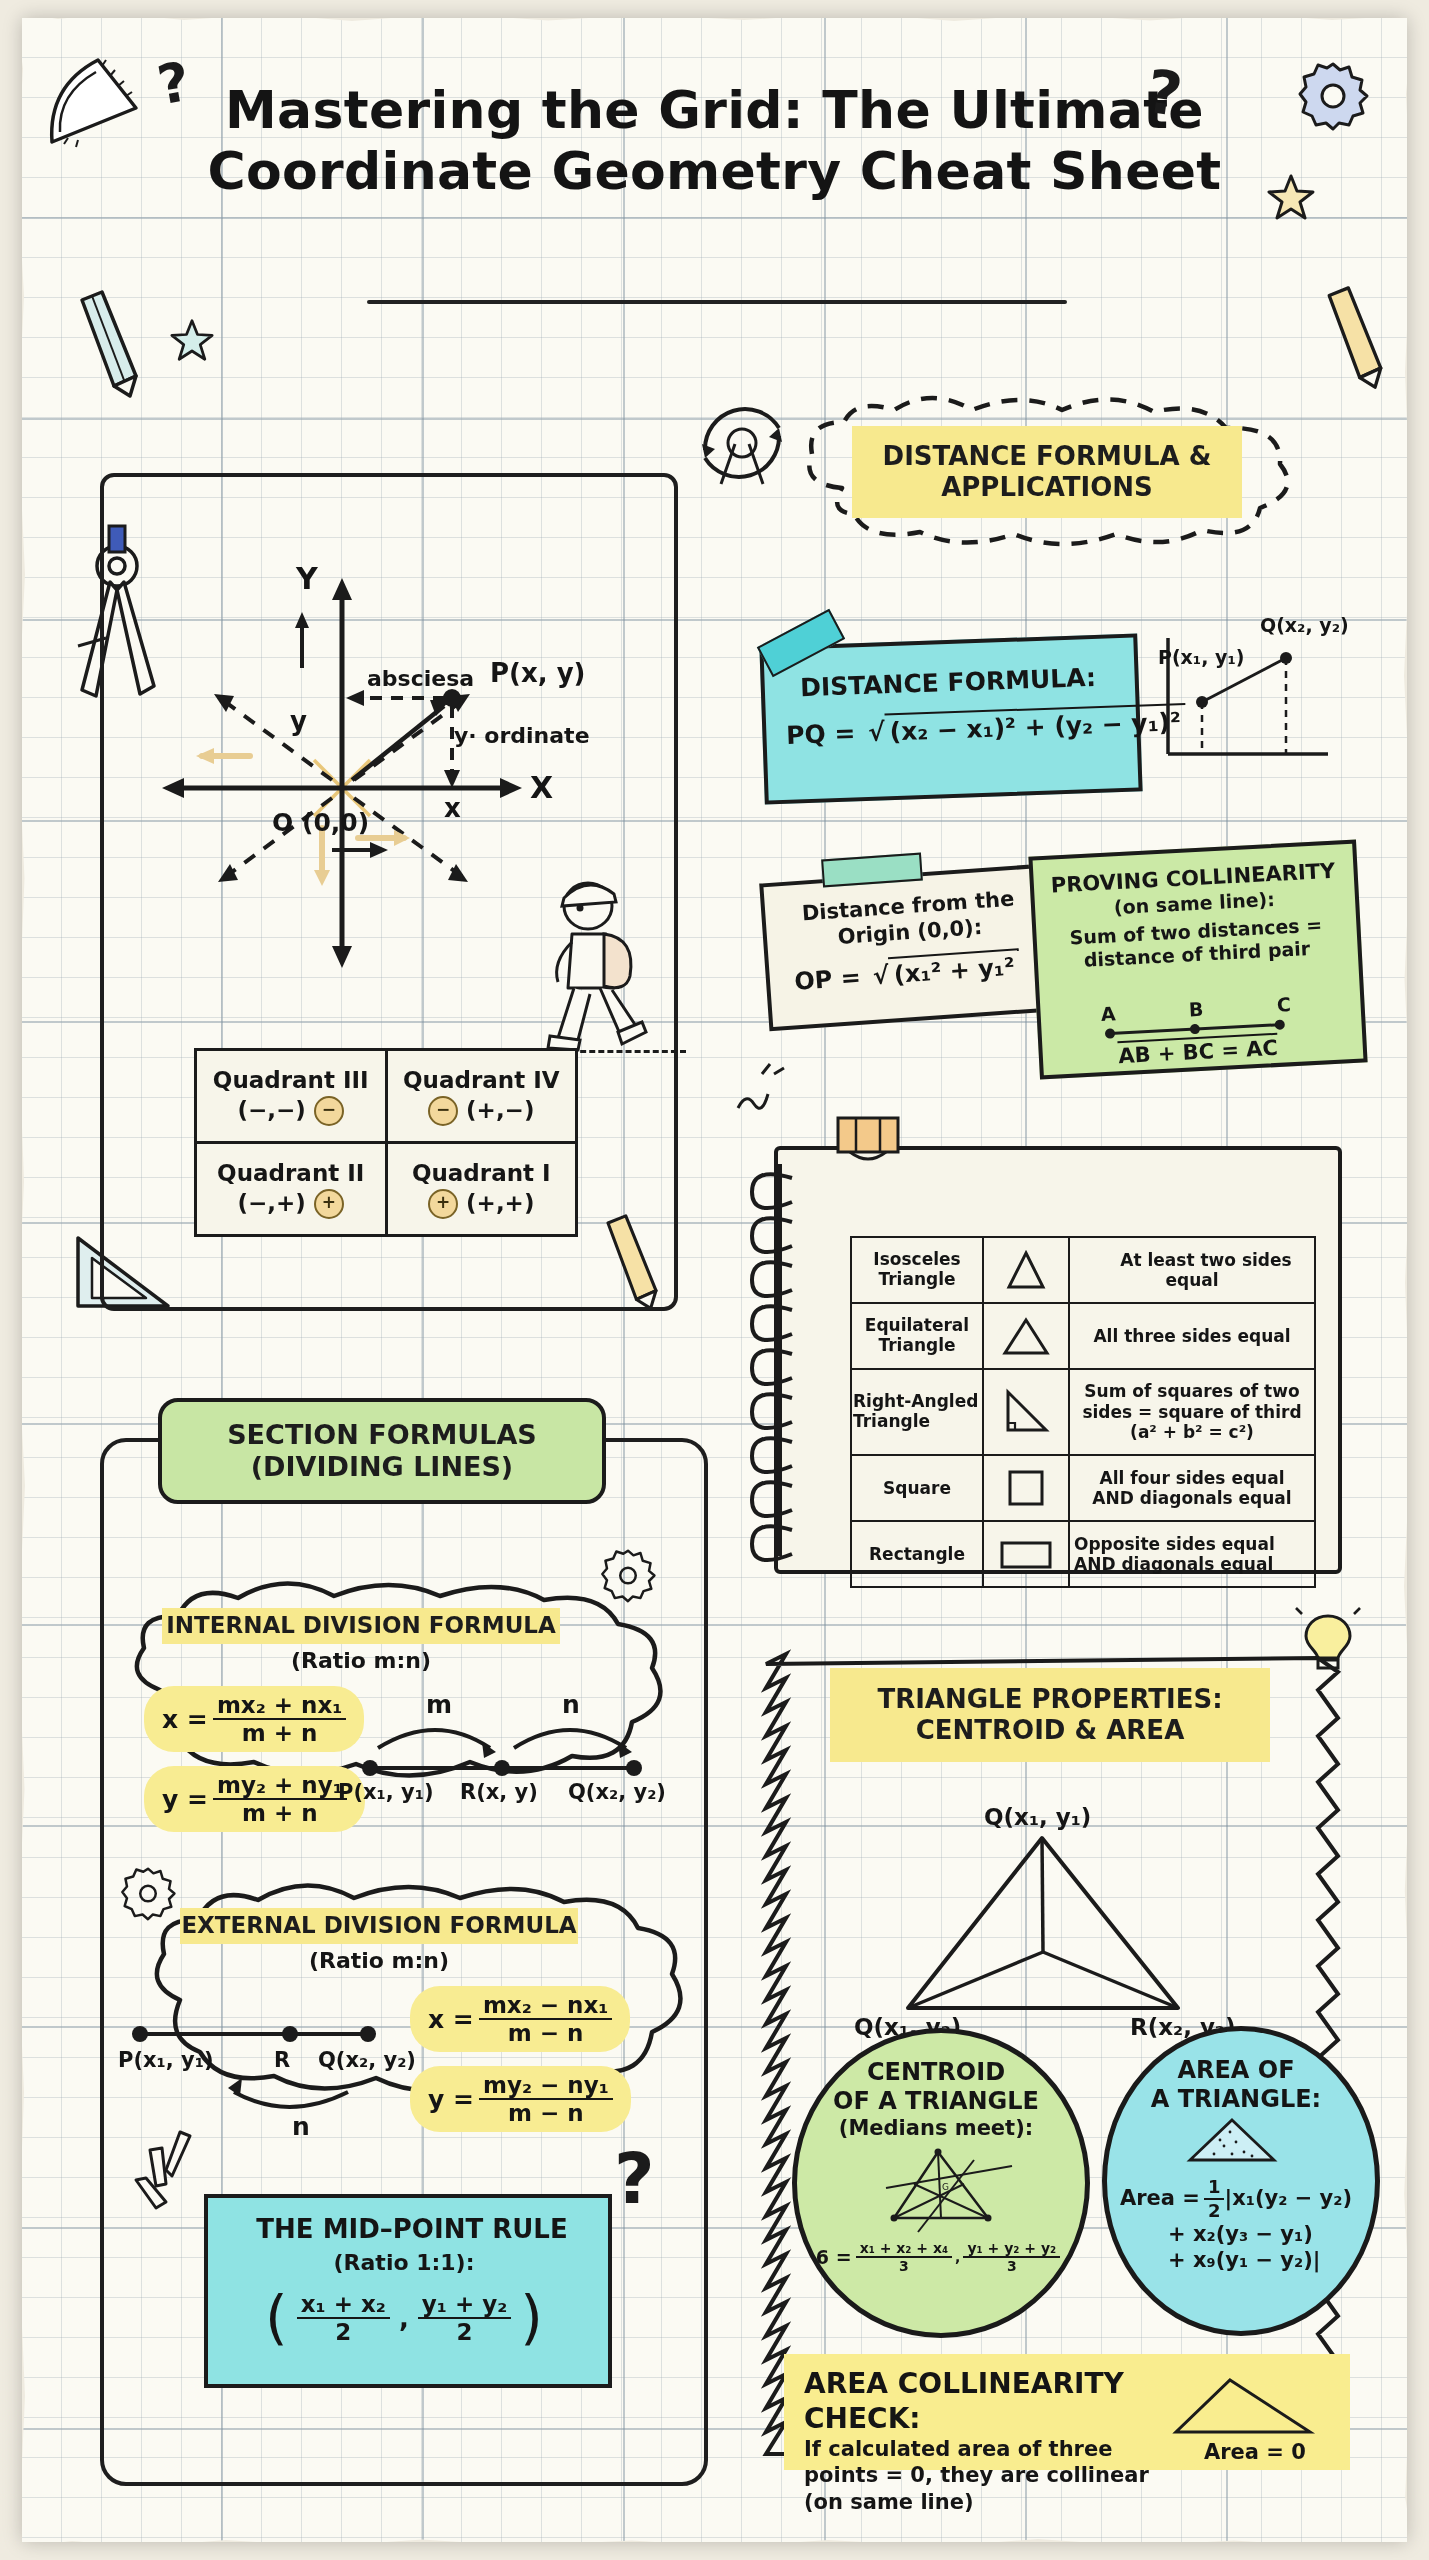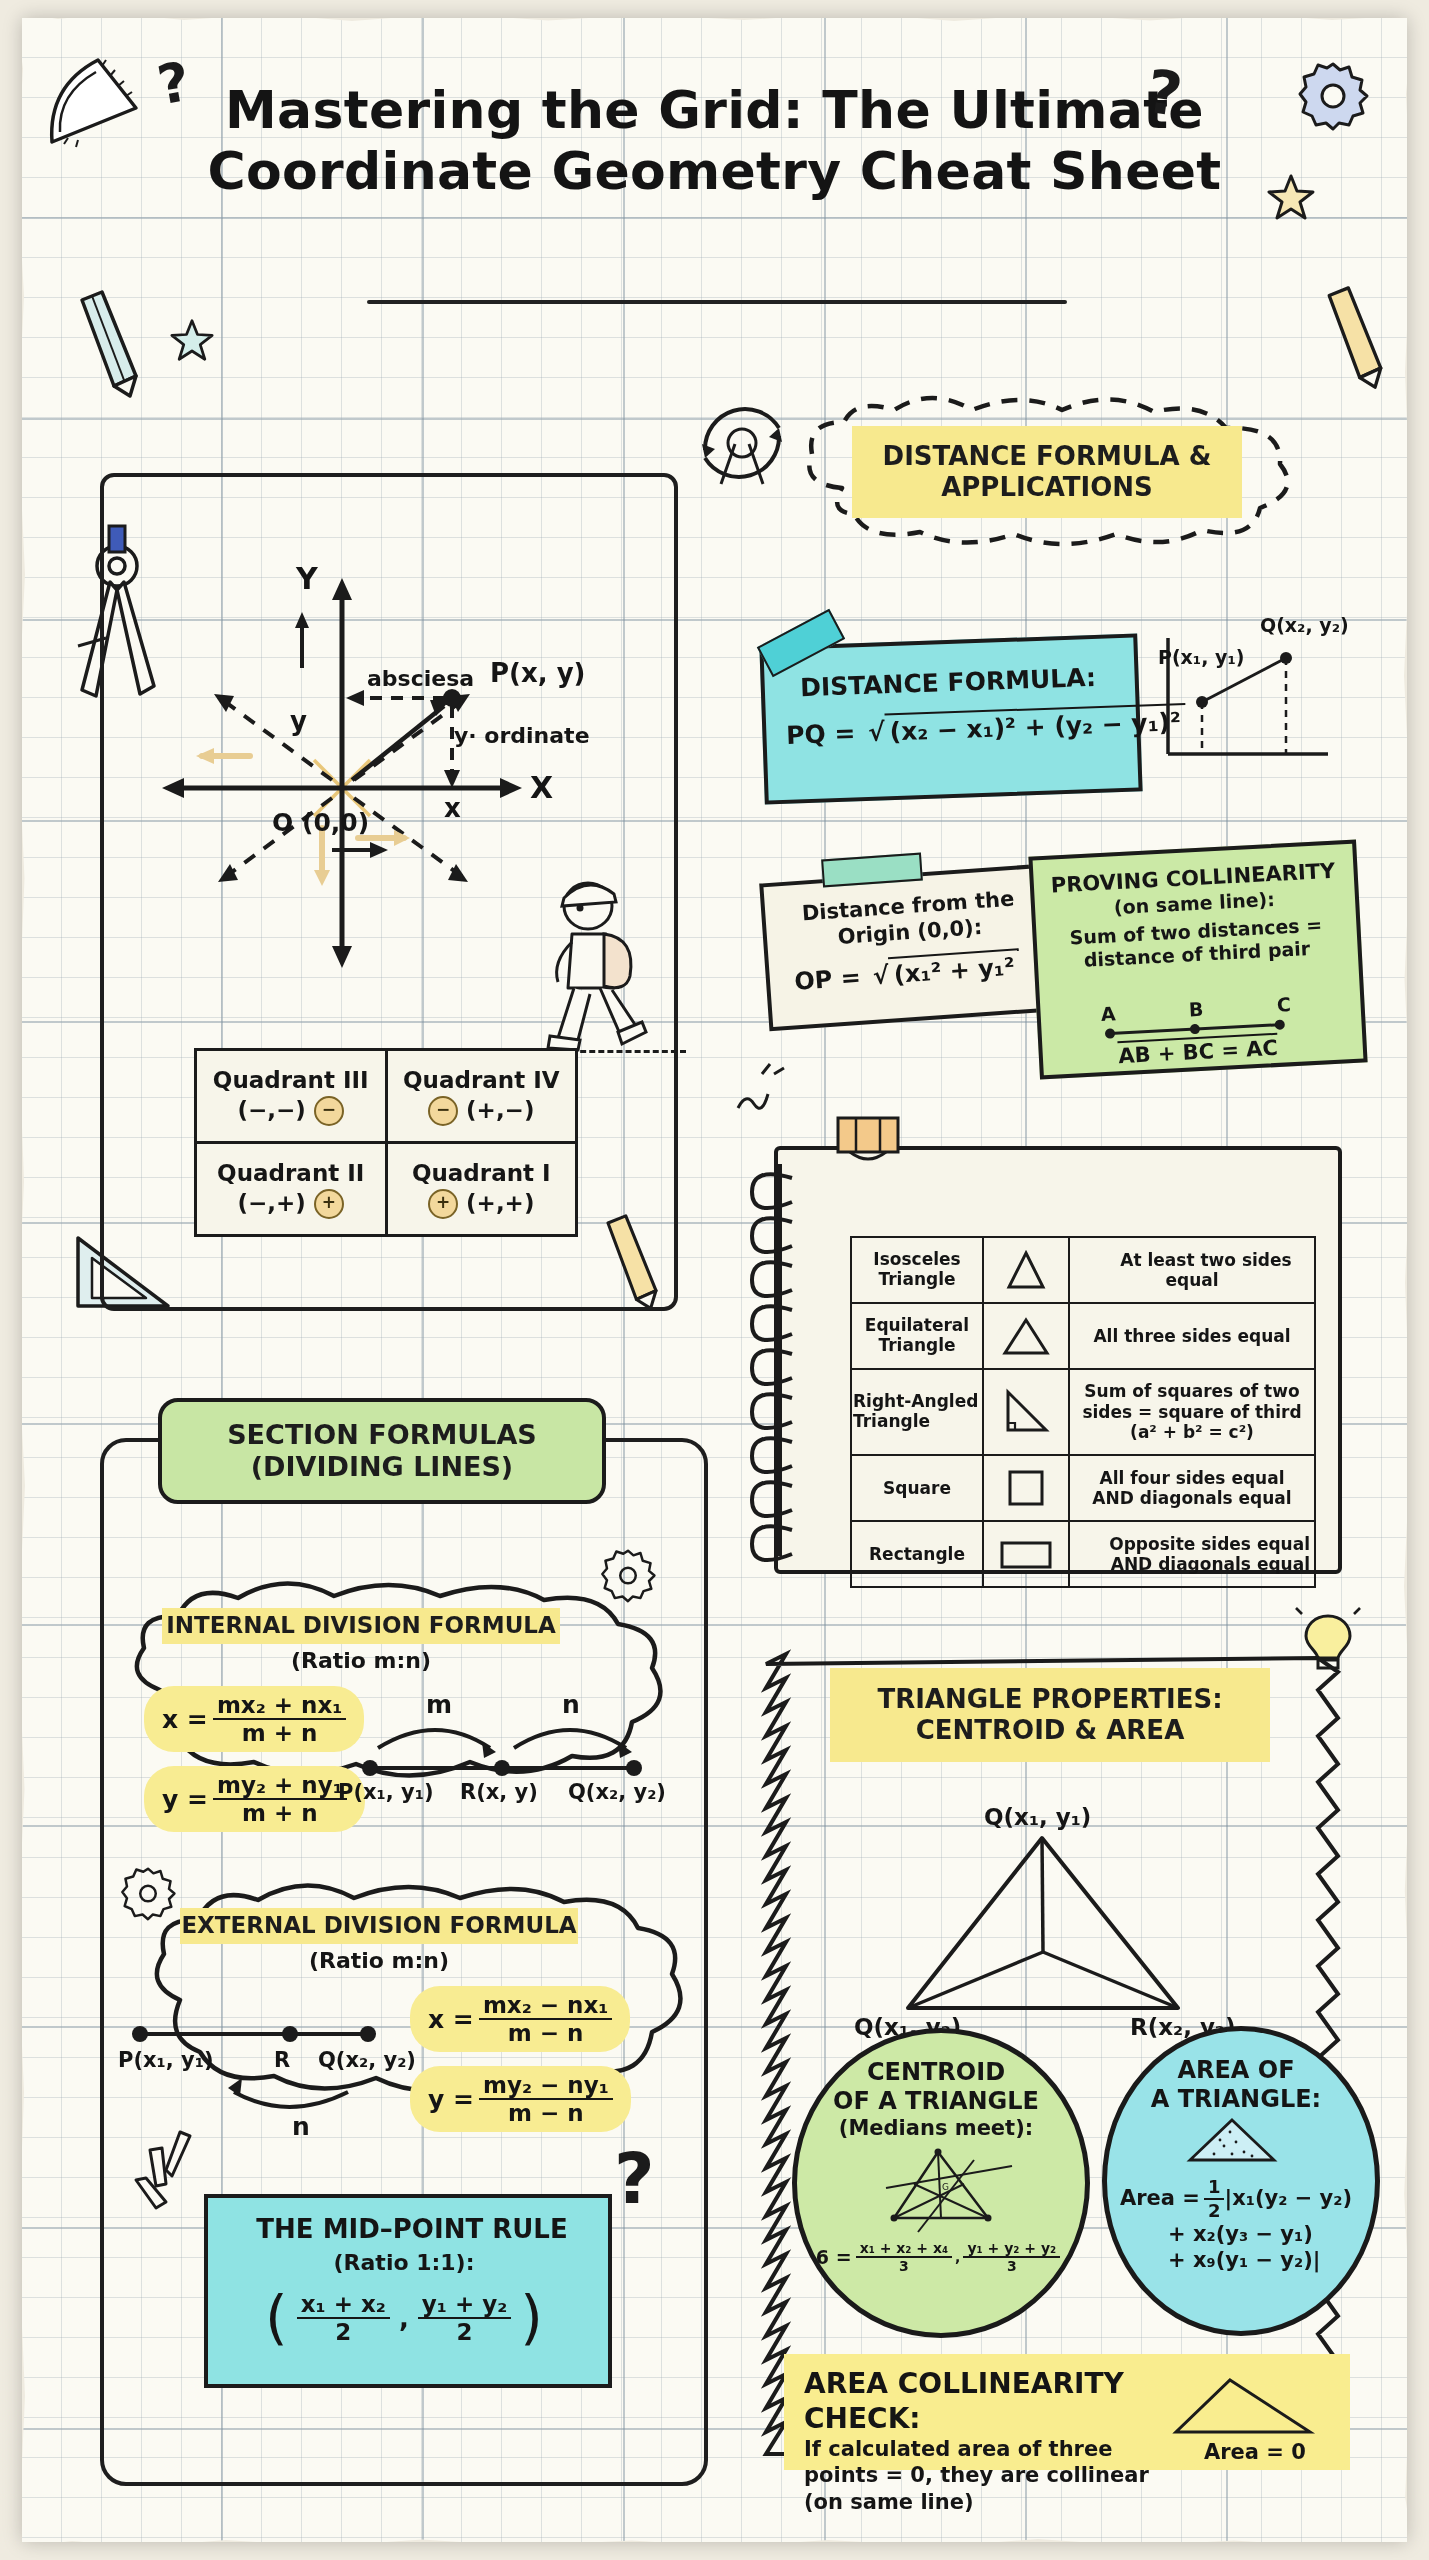--- a/index.html
+++ b/index.html
@@ -439,21 +439,21 @@
 
     <tr>
       <td style="height:62px;text-align:center;font-size:17px;">
         <span style="white-space:pre-line;">Rectangle</span>
       </td>
       <td style="text-align:center;">
         <svg width="58" height="38" viewBox="0 0 58 38" style="margin:0 auto;">
           <rect x="5" y="8" width="48" height="24" fill="none" stroke="#1b1b1b" stroke-width="3"></rect>
             </svg>
       </td>
-      <td style="text-align:right;font-size:17px;line-height:1.2;padding:4px;">
+      <td style="text-align:left;font-size:17px;line-height:1.2;padding:4px;">
         <span style="white-space:pre-line;">Opposite sides equal
 AND diagonals equal</span>
       </td>
     </tr>
   </tbody>
     </table>
 
   <div class="frame" style="left:78px;top:1420px;width:600px;height:1040px;border-radius:26px;"></div>
   <div class="banner hl-green" style="left:136px;top:1380px;width:440px;height:98px;font-size:27px;border:4px solid #1b1b1b;border-radius:20px;flex-direction:column;">
     <div>SECTION FORMULAS</div>

